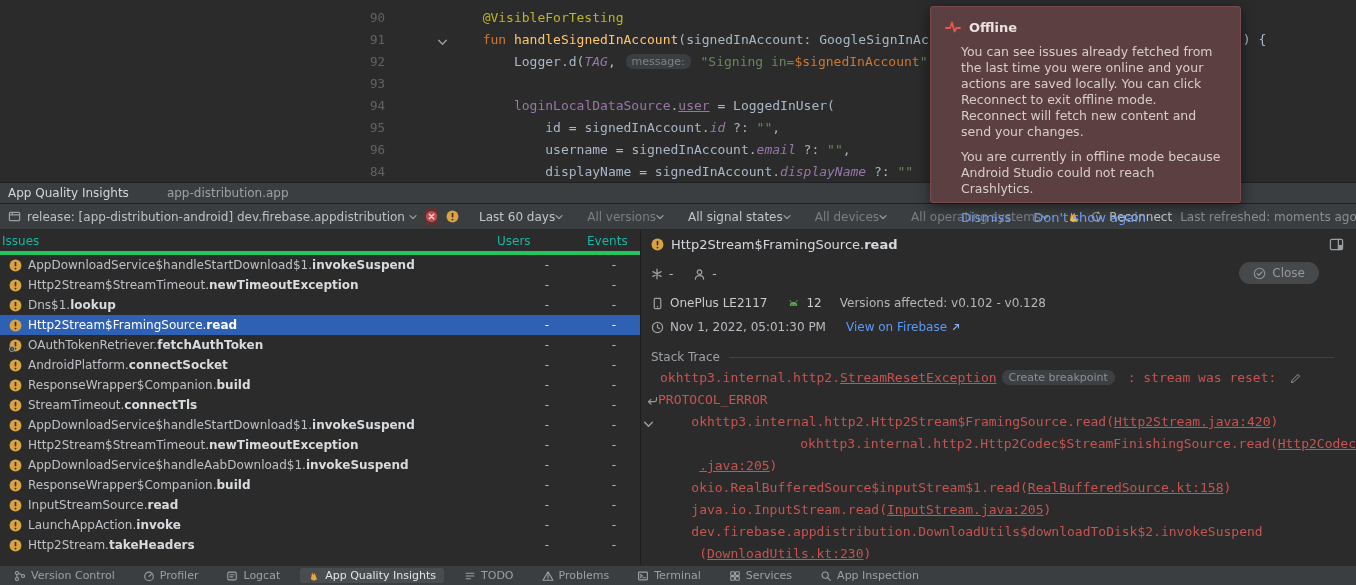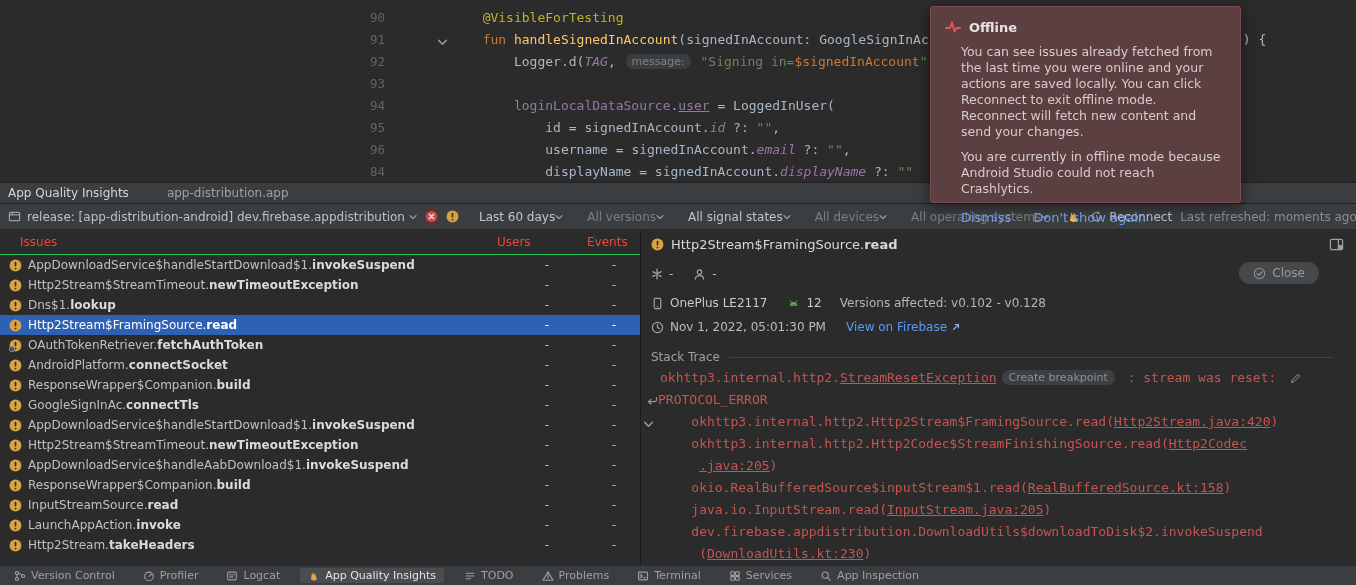--- a/index.html
+++ b/index.html
@@ -54,22 +54,22 @@
   .tgl.red{background:#5a3232;}
   .filters{display:flex;gap:24px;margin-left:20px;}
   .filter{display:flex;align-items:center;color:#c2c6cb;cursor:pointer;}
   .filter.disabled{color:#7b7e83;}
   .fb-ic{margin-left:18px;}
   .reconnect-wrap{display:flex;align-items:center;gap:6px;margin-left:10px;color:#c3c6ca;}
   .lastref{margin-left:8px;color:#8a8d92;}
 
   
   .issues-panel{position:absolute;left:0;top:230px;width:640px;height:335px;background:#2b2b2b;overflow:hidden;}
-  .issues-header{display:flex;align-items:center;height:25px;padding-left:20px;font-size:12px;color:#ef4444;
-                 border-bottom:1px solid #22c55e;box-sizing:border-box;}
+  .issues-header{display:flex;align-items:center;height:25px;padding-left:2px;font-size:12px;color:#14b8a6;
+                 border-bottom:4px solid #22c55e;box-sizing:border-box;}
   .h-issues{flex:1;}
   .h-users{width:68px;}
   .h-events{width:75px;box-sizing:border-box;padding-left:22px;}
   .issue-row{display:flex;align-items:center;height:20px;padding-left:8px;cursor:pointer;}
   .issue-ic{width:14px;margin-right:6px;flex:none;}
   .issue-name{flex:1;white-space:nowrap;overflow:hidden;font-size:12px;color:#bdc1c5;}
   .issue-method{font-weight:bold;color:#d8dbde;}
   .cell{width:68px;flex:none;text-align:right;padding-right:16px;box-sizing:border-box;color:#b3b6ba;font-size:12px;}
   .cell.events{width:75px;padding-right:24px;}
   .issue-row.selected{background:#2e60b4;}
@@ -346,21 +346,21 @@
         <span class="cell events">-</span>
       </div>
       <div class="issue-row">
         <span class="ic issue-ic">
           <svg width="13" height="13" viewBox="0 0 14 14">
             <circle cx="7" cy="7" r="6.4" fill="#d9a343"></circle>
             <rect x="6.1" y="3" width="1.8" height="5" rx=".9" fill="#40300f"></rect>
             <circle cx="7" cy="10.3" r="1" fill="#40300f"></circle>
           </svg>
         </span>
-        <span class="issue-name"><span class="issue-prefix">GoogleSignInAc.</span><span class="issue-method">connectTls</span></span>
+        <span class="issue-name"><span class="issue-prefix">StreamTimeout.</span><span class="issue-method">connectTls</span></span>
         <span class="cell users">-</span>
         <span class="cell events">-</span>
       </div>
       <div class="issue-row">
         <span class="ic issue-ic">
           <svg width="13" height="13" viewBox="0 0 14 14">
             <circle cx="7" cy="7" r="6.4" fill="#d9a343"></circle>
             <rect x="6.1" y="3" width="1.8" height="5" rx=".9" fill="#40300f"></rect>
             <circle cx="7" cy="10.3" r="1" fill="#40300f"></circle>
           </svg>
@@ -538,21 +538,21 @@
   <div class="stack-area">
       <div class="sline" style="padding-left: 19px;"><span class="tok-stack">okhttp3.internal.http2.</span><span class="tok-stacklink">StreamResetException</span><span class="bp-badge">Create breakpoint</span><span class="tok-stack"> : stream was reset: </span><span class="ic pencil-ic"><svg width="11" height="11" viewBox="0 0 12 12">
             <path d="M1.5 10.5 L2.3 7.9 L8.6 1.6 L10.4 3.4 L4.1 9.7 Z" stroke="#9da0a3" stroke-width="1" fill="none" stroke-linejoin="round"></path>
           </svg></span></div>
       <div class="sline" style="padding-left: 5px;"><span class="ic "><svg width="12" height="12" viewBox="0 0 12 12">
             <path d="M10.5 2.5 v2.2 a2 2 0 0 1 -2 2 H2.8 M4.9 4.4 L2.5 6.7 L4.9 9" stroke="#9299a0" stroke-width="1.2" fill="none" stroke-linecap="round" stroke-linejoin="round"></path>
           </svg></span><span class="tok-stack">PROTOCOL_ERROR</span></div>
       <div class="sline" style="padding-left: 50.32px;"><span class="ic fold-ic"><svg width="11" height="11" viewBox="0 0 10 10">
             <path d="M1.5 3 L5 6.5 L8.5 3" stroke="#9da0a3" stroke-width="1.3" fill="none" stroke-linecap="round" stroke-linejoin="round"></path>
           </svg></span><span class="tok-stack">okhttp3.internal.http2.Http2Stream$FramingSource.read(</span><span class="tok-stacklink">Http2Stream.java:420</span><span class="tok-stack">)</span></div>
-      <div class="sline" style="padding-left: 50.32px;"><span class="tok-stack">okhttp3.internal.http2.Http2Codec$StreamFinishingSource.read(</span><span class="tok-stacklink">Http2Codec</span></div>
+      <div class="sline" style="padding-left: 50.32px; text-align: right;"><span class="tok-stack">okhttp3.internal.http2.Http2Codec$StreamFinishingSource.read(</span><span class="tok-stacklink">Http2Codec</span></div>
       <div class="sline" style="padding-left: 58.15px;"><span class="tok-stacklink">.java:205</span><span class="tok-stack">)</span></div>
       <div class="sline" style="padding-left: 50.32px;"><span class="tok-stack">okio.RealBufferedSource$inputStream$1.read(</span><span class="tok-stacklink">RealBufferedSource.kt:158</span><span class="tok-stack">)</span></div>
       <div class="sline" style="padding-left: 50.32px;"><span class="tok-stack">java.io.InputStream.read(</span><span class="tok-stacklink">InputStream.java:205</span><span class="tok-stack">)</span></div>
       <div class="sline" style="padding-left: 50.32px;"><span class="tok-stack">dev.firebase.appdistribution.DownloadUtils$downloadToDisk$2.invokeSuspend</span></div>
       <div class="sline" style="padding-left: 58.15px;"><span class="tok-stack">(</span><span class="tok-stacklink">DownloadUtils.kt:230</span><span class="tok-stack">)</span></div>
     </div>
 </div>
 
 <div class="popup">
   <div class="popup-title-row">

